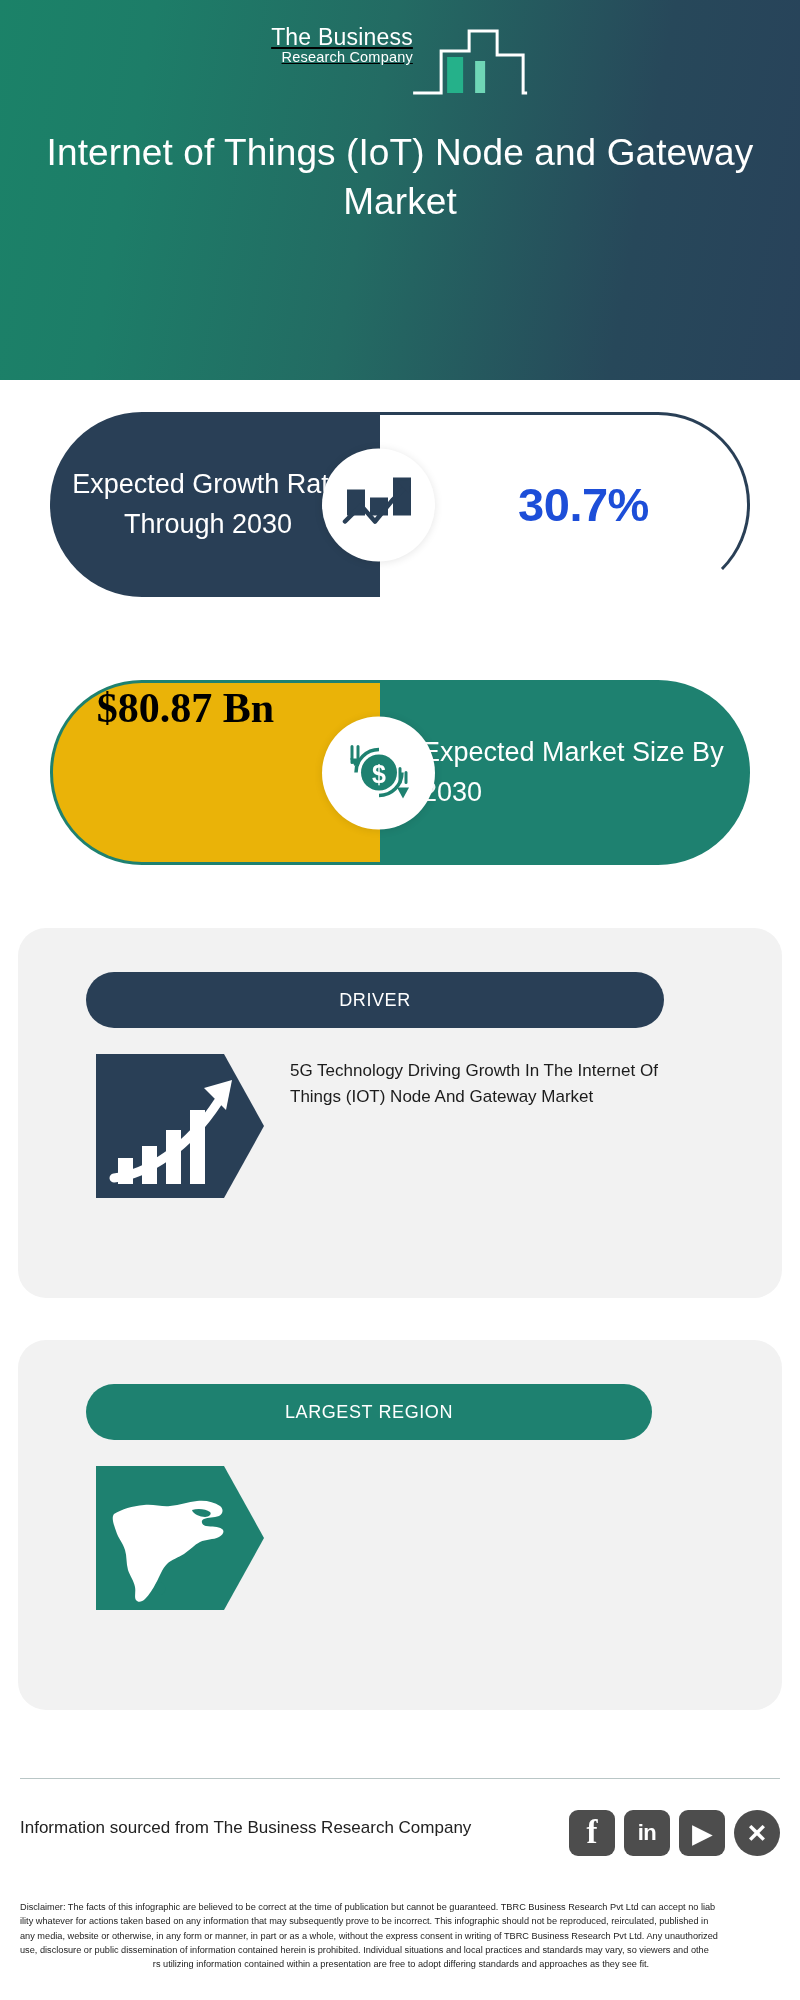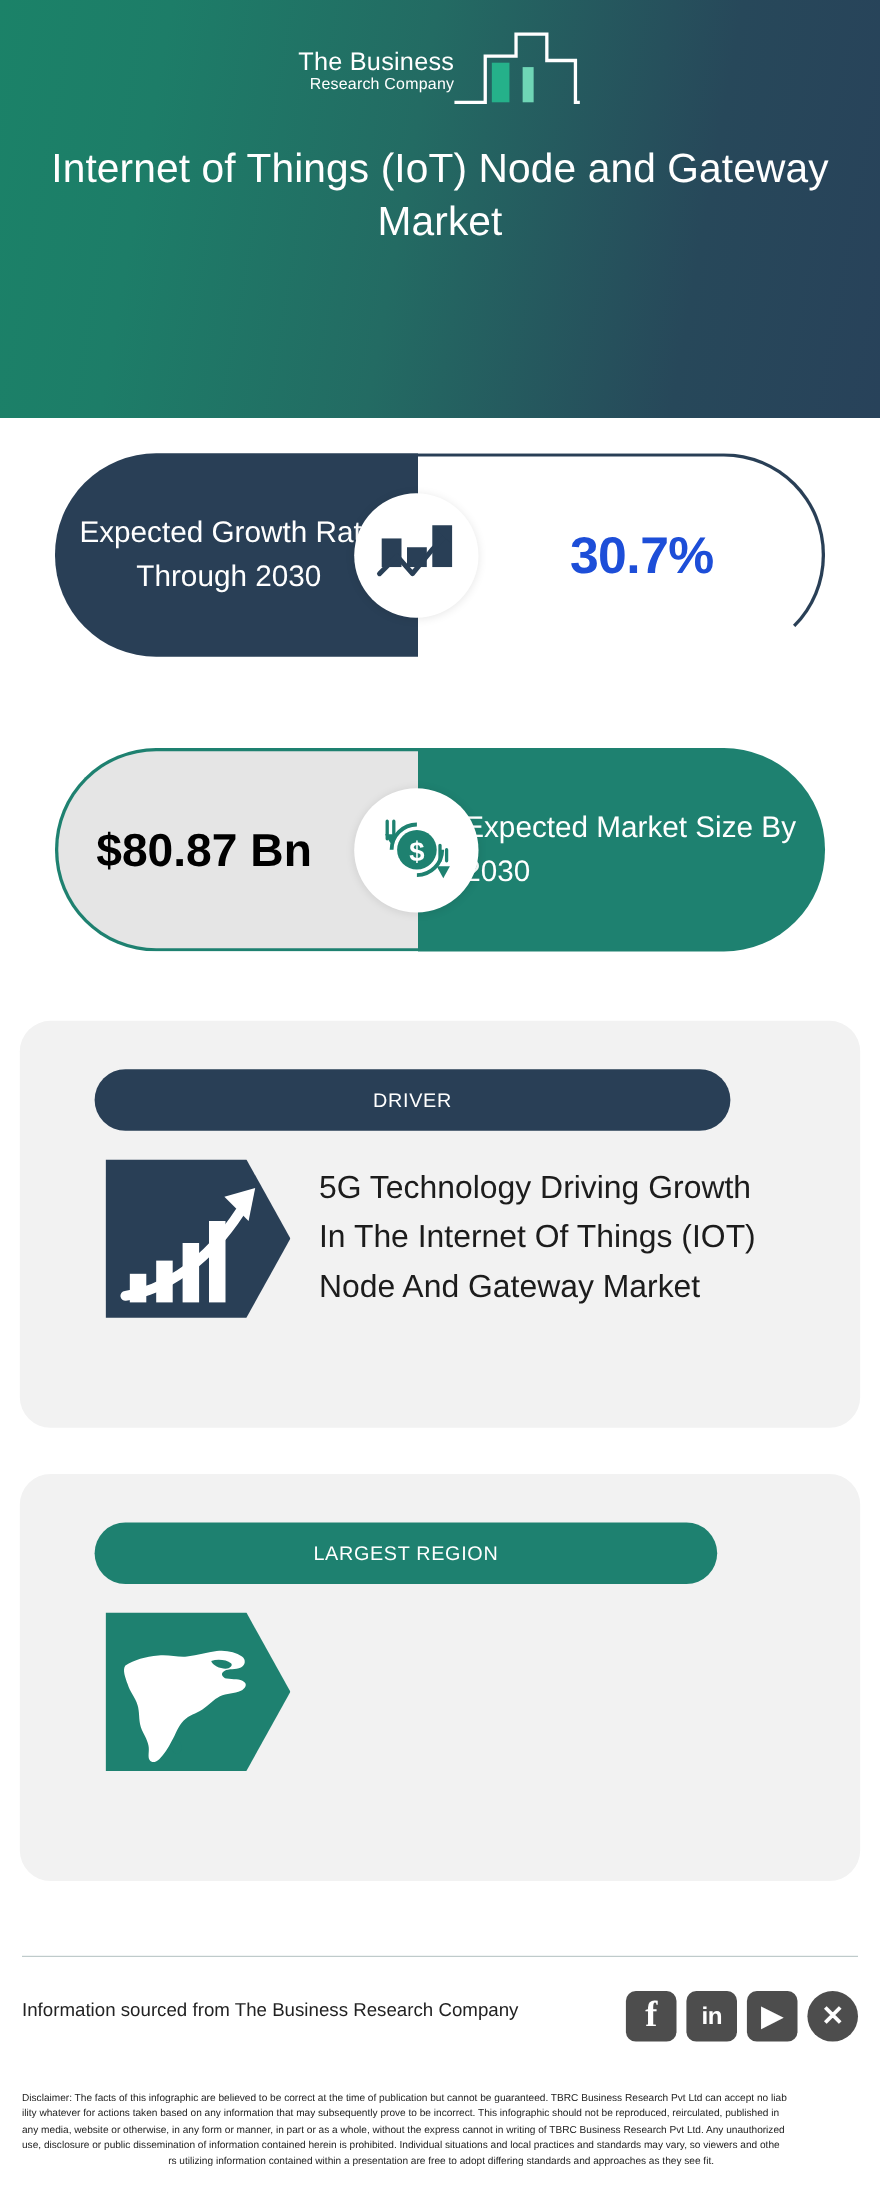--- a/index.html
+++ b/index.html
@@ -22,22 +22,22 @@
     left: 0; top: 0;
     width: 800px; height: 380px;
     background: linear-gradient(100deg, #1b8268 0%, #1d7d68 18%, #236b63 46%, #27485a 78%, #28425a 100%);
   }
   .logo {
     position: absolute;
     left: 50%;
     transform: translateX(-50%);
     top: 25px;
     display: flex;
-    align-items: flex-end;
     height: 72px;
+    text-decoration: underline;
   }
   .logo-words {
     display: flex;
     flex-direction: column;
     align-items: flex-end;
     color: #ffffff;
     padding-bottom: 11px;
   }
   .logo-line1 {
     font-size: 23px;
@@ -127,26 +127,26 @@
   
   .stat2 {
     position: absolute;
     left: 50px; top: 680px;
     width: 700px; height: 185px;
   }
   .stat2-left {
     position: absolute;
     left: 0; top: 0;
     width: 330px; height: 185px;
-    background: #e5e5e5;
+    background: #eab308;
     border-top: 3px solid #1e8170;
     border-left: 3px solid #1e8170;
     border-bottom: 3px solid #1e8170;
     border-radius: 92px 0 0 92px;
-    display: flex; align-items: center; justify-content: center;
+    display: flex; align-items: flex-start; justify-content: center; font-family: Liberation Serif, serif;
   }
   .stat2-value {
     color: #000000;
     font-size: 42px;
     font-weight: 700;
     line-height: 1.22;
     text-align: center;
     padding-right: 62px;
   }
   .stat2-right {
@@ -201,21 +201,21 @@
   .badge-icon {
     width: 168px; height: 160px;
     margin-left: 78px;
     flex: 0 0 auto;
     position: relative;
   }
   .body-text {
     margin-left: 26px;
     margin-top: 4px;
     max-width: 400px;
-    font-size: 29px;
+    font-size: 17px;
     line-height: 1.55;
     color: #1c1c1c;
   }
 
   
   .divider {
     position: absolute;
     left: 20px; top: 1778px;
     width: 760px; height: 1px;
     background: #b9c6c6;
@@ -402,18 +402,18 @@
       </div>
       <div class="social social-x">
         <span class="social-glyph-x">✕</span>
       </div>
     </div>
   </div>
 
   <div class="disclaimer">
     <div>Disclaimer: The facts of this infographic are believed to be correct at the time of publication but cannot be guaranteed. TBRC Business Research Pvt Ltd can accept no liab</div>
     <div>ility whatever for actions taken based on any information that may subsequently prove to be incorrect. This infographic should not be reproduced, reirculated, published in</div>
-    <div>any media, website or otherwise, in any form or manner, in part or as a whole, without the express cannot in writing of TBRC Business Research Pvt Ltd. Any unauthorized</div>
+    <div>any media, website or otherwise, in any form or manner, in part or as a whole, without the express consent in writing of TBRC Business Research Pvt Ltd. Any unauthorized</div>
     <div>use, disclosure or public dissemination of information contained herein is prohibited. Individual situations and local practices and standards may vary, so viewers and othe</div>
     <div class="disclaimer-last">rs utilizing information contained within a presentation are free to adopt differing standards and approaches as they see fit.</div>
   </div>
 
 </div>
 
 </body></html>

